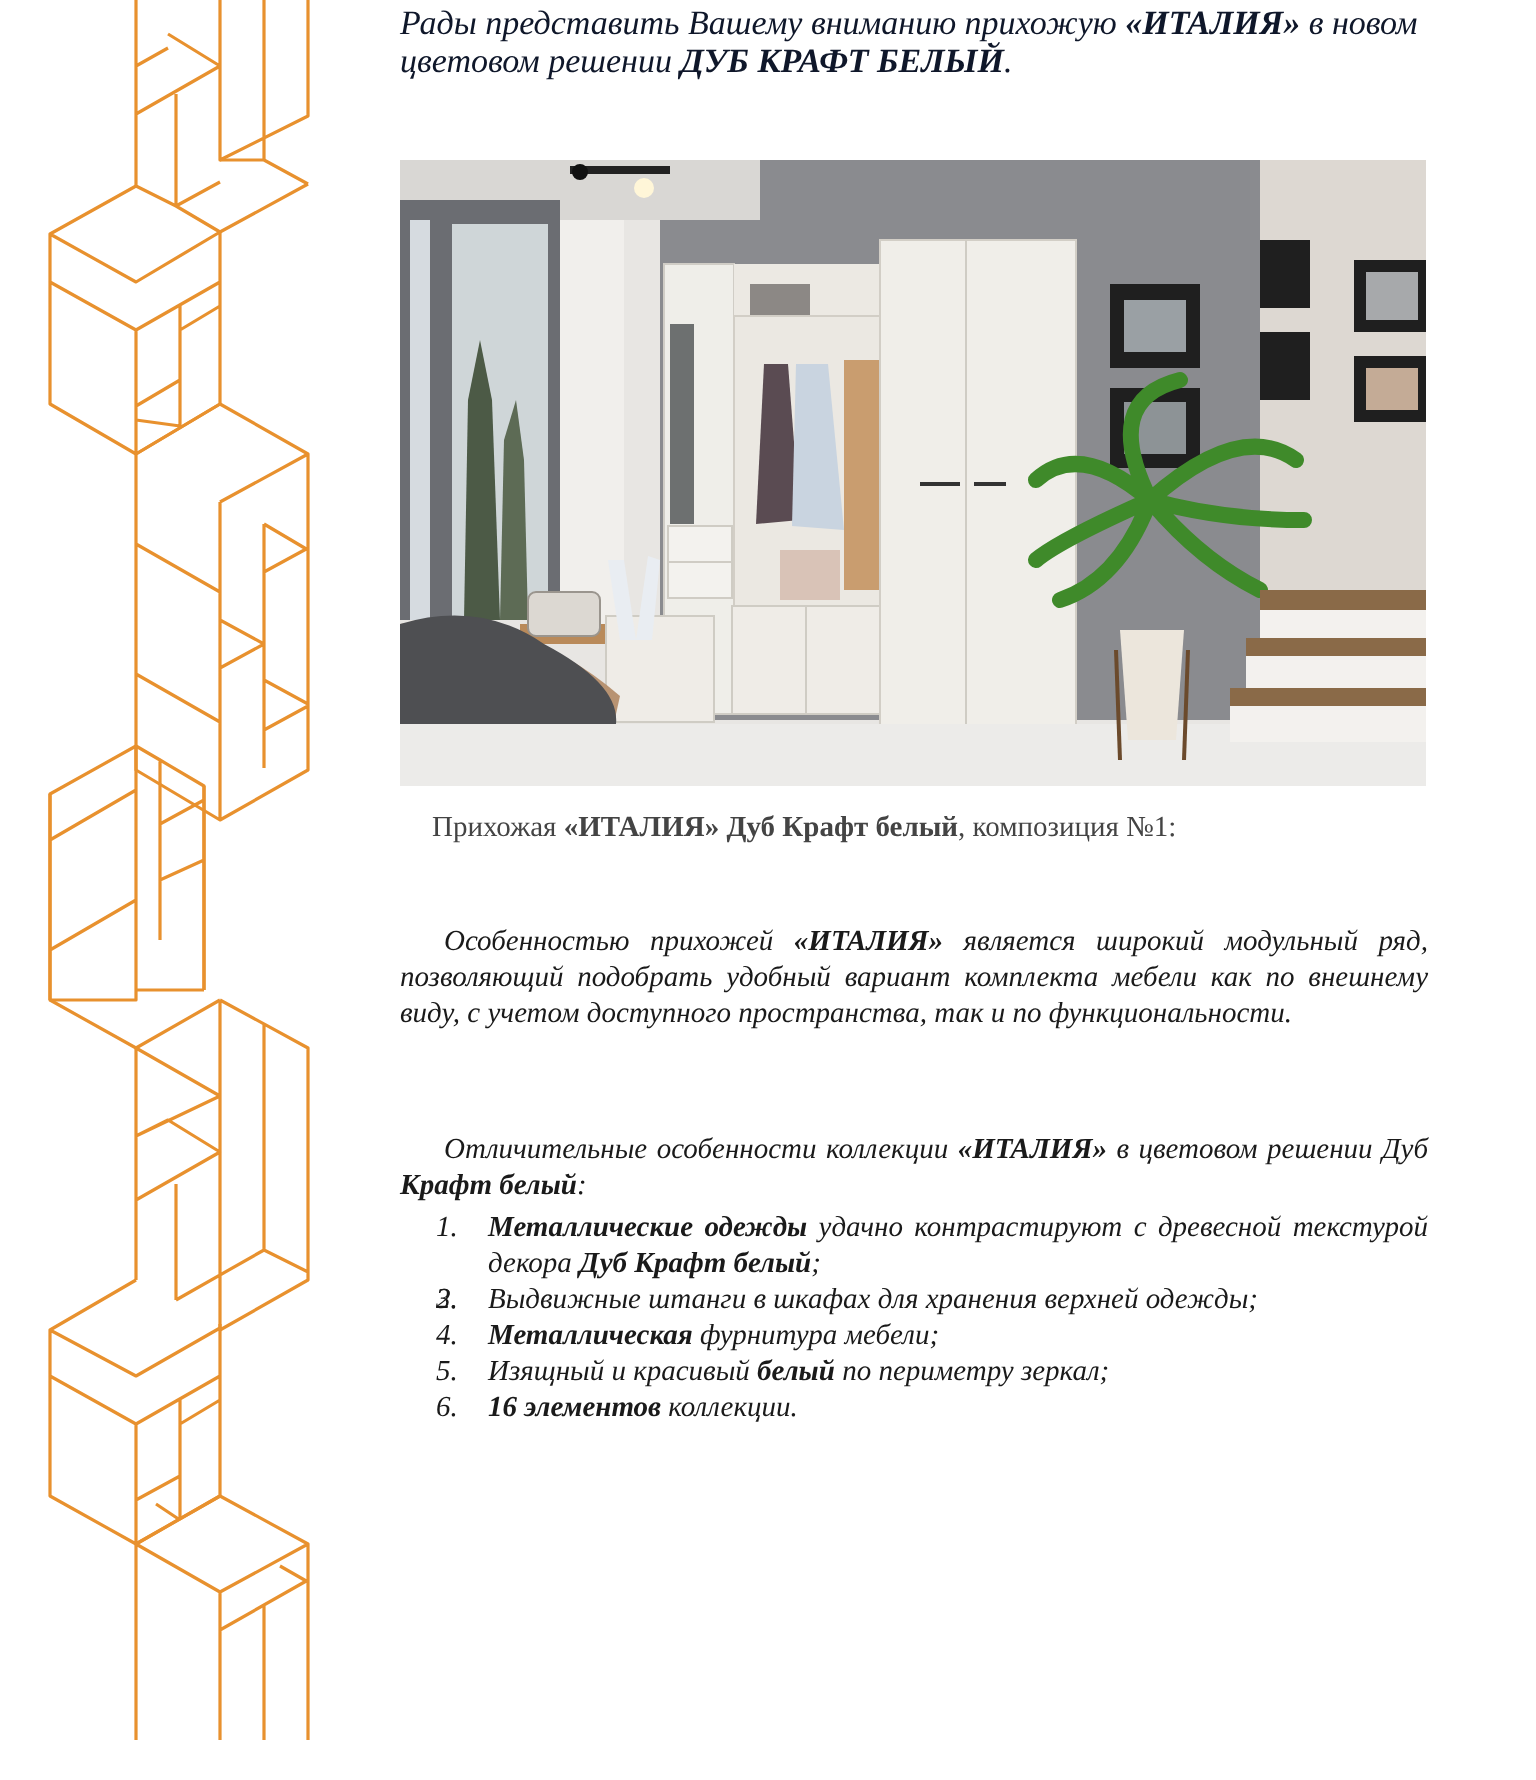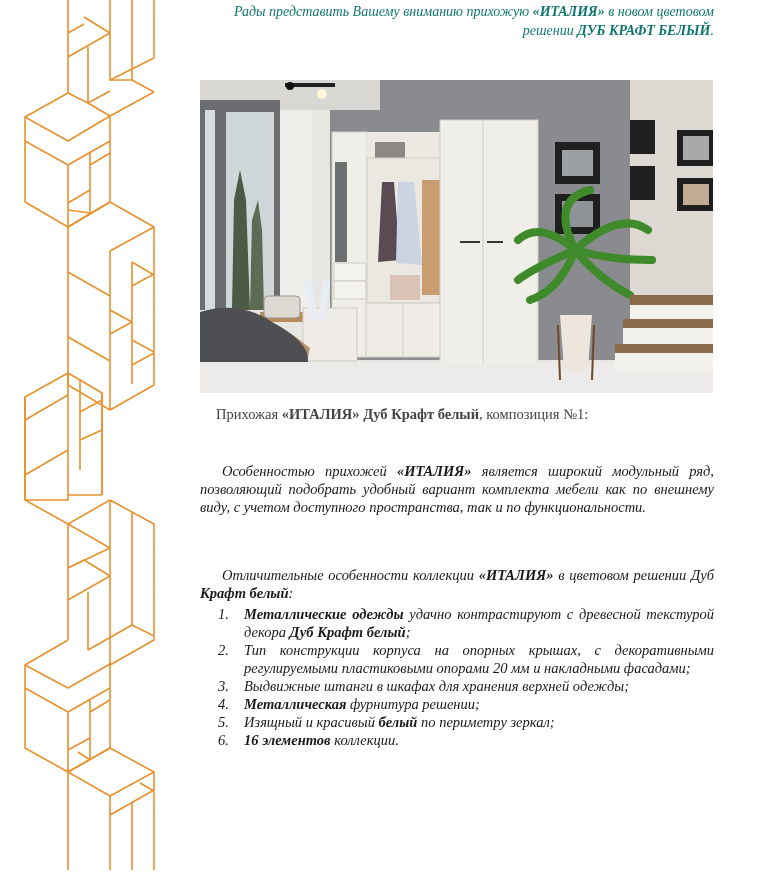--- a/index.html
+++ b/index.html
@@ -1,20 +1,20 @@
 <!DOCTYPE html>
 <html><head>
 <meta charset="utf-8">
 <style>
   html, body { margin: 0; padding: 0; background: #ffffff; }
   body { width: 768px; height: 890px; position: relative; overflow: hidden;
          font-family: "Liberation Serif", "DejaVu Serif", serif; color: #1a1a1a; }
   .deco { position: absolute; left: 0; top: 0; width: 180px; height: 890px; }
-  .intro { position: absolute; left: 200px; top: 2px; width: 514px; text-align: right;
-           font-style: italic; font-size: 14px; line-height: 19px; color: #0f766e; }
+  .intro { position: absolute; left: 200px; top: 2px; width: 514px; text-align: left;
+           font-style: italic; font-size: 17px; line-height: 19px; color: #0f172a; }
   .photo { position: absolute; left: 200px; top: 80px; width: 513px; height: 313px; overflow: hidden; background: #e9e7e4; }
   .caption { position: absolute; left: 216px; top: 405px; width: 514px; 
              font-size: 14.5px; line-height: 19px; color: #444; }
   .para { position: absolute; left: 200px; width: 514px; font-style: italic; font-size: 14.5px;
           line-height: 18px; text-align: justify; color: #1a1a1a; }
   .p1 { top: 462px; text-indent: 22px; font-family: Liberation Serif, serif; }
   .p2 { top: 566px; text-indent: 22px; }
   .features { position: absolute; left: 218px; top: 605px; width: 496px; margin: 0; padding: 0; list-style: none;
               font-style: italic; font-size: 14.5px; line-height: 18px; }
   .features li { position: relative; padding-left: 26px; text-align: justify; }
@@ -136,27 +136,27 @@
 
 <div class="para p2">
   <span>Отличительные особенности коллекции </span><b>«ИТАЛИЯ»</b><span> в цветовом решении Дуб </span><b>Крафт белый</b><span>:</span>
 </div>
 
 <ol class="features">
   <li>
     <span class="num">1.</span><b>Металлические одежды</b><span> удачно контрастируют с древесной текстурой декора </span><b>Дуб Крафт белый</b><span>;</span>
   </li>
   <li>
-    <span class="num">2.</span><b></b><span>Тип конструкции корпуса на опорных крышах, с декоративными регулируемыми пластиковыми опорами 20 мм и накладными фасадами;</span><b></b><span></span>
+    <span class="num">2.</span><b></b><b></b><span></span>
   </li>
   <li>
     <span class="num">3.</span><b></b><span>Выдвижные штанги в шкафах для хранения верхней одежды;</span><b></b><span></span>
   </li>
   <li>
-    <span class="num">4.</span><b>Металлическая</b><span> фурнитура решении;</span><b></b><span></span>
+    <span class="num">4.</span><b>Металлическая</b><span> фурнитура мебели;</span><b></b><span></span>
   </li>
   <li>
     <span class="num">5.</span><b></b><span>Изящный и красивый </span><b>белый</b><span> по периметру зеркал;</span>
   </li>
   <li>
     <span class="num">6.</span><b>16 элементов</b><span> коллекции.</span><b></b><span></span>
   </li>
 </ol>
 
 </body></html>

